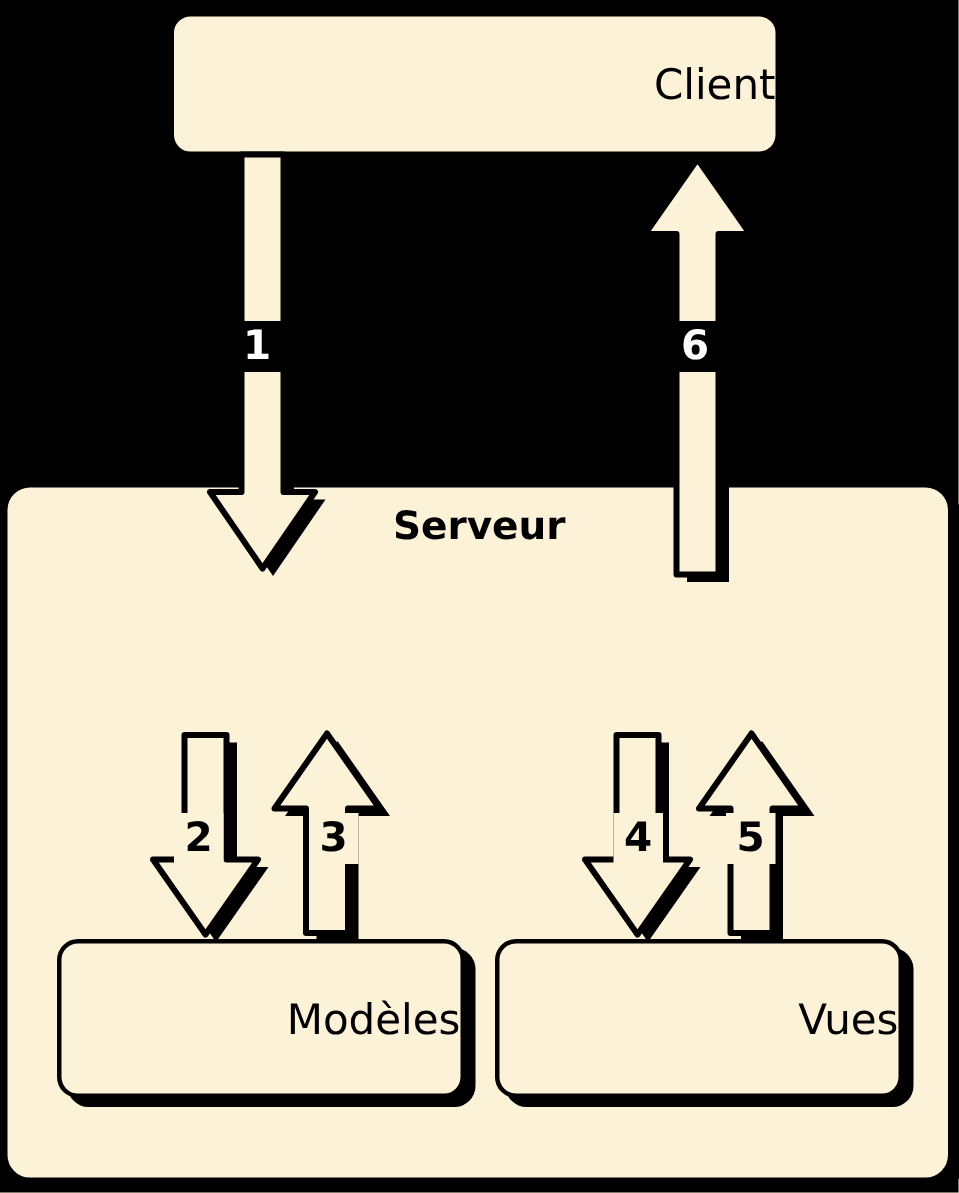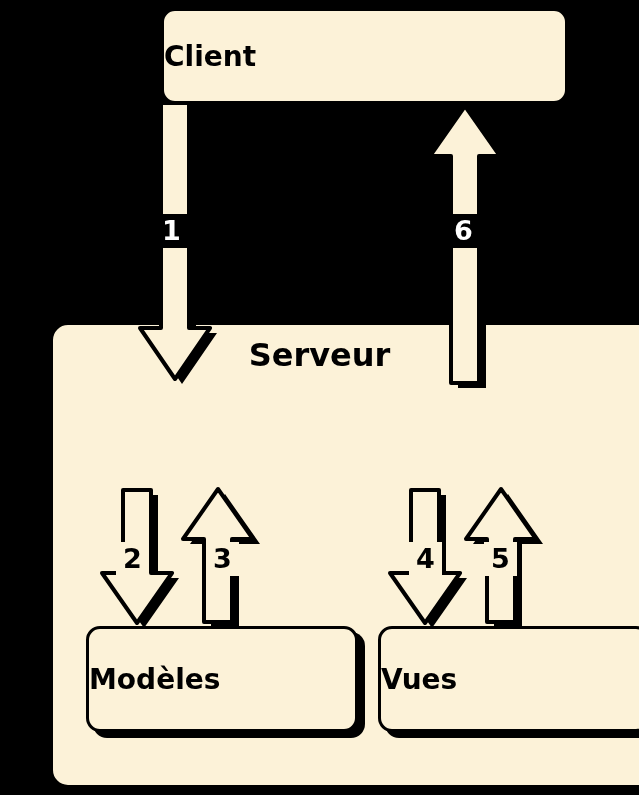--- a/index.html
+++ b/index.html
@@ -13,37 +13,36 @@
   }
   .stage { position: absolute; inset: 0; }
   .box {
     position: absolute;
     background: #FCF2D8;
     border: 3px solid #000000;
     border-radius: 14px;
     box-shadow: 7px 6px 0 #000000;
     display: flex;
     align-items: center;
-    justify-content: flex-start;
-    font-weight: bold;
+    justify-content: flex-end;
+    font-weight: normal;
     font-size: 28px;
     color: #000000;
     box-sizing: border-box;
-    margin-left: 48px;
   }
   .client    { left: 113px; top: 8px;   width: 407px; height: 96px;  }
   .serveur   { left: 2px;   top: 322px; width: 633px; height: 466px; border-radius: 18px; }
   .controleur{ left: 35px;  top: 384px; width: 570px; height: 104px; }
   .modeles   { left: 38px;  top: 626px; width: 272px; height: 106px; }
   .vues      { left: 330px; top: 626px; width: 272px; height: 106px; }
   .serveur-title {
     position: absolute;
     left: 0; top: 336px; width: 639px;
     text-align: center;
-    font-size: 32px;
+    font-size: 26px;
     font-weight: bold;
     color: #000000;
   }
   svg.arrow { position: absolute; overflow: visible; }
   svg.arrow .shadow { fill: #000000; }
   svg.arrow .body   { fill: #FCF2D8; stroke: #000000; stroke-width: 4; stroke-linejoin: round; }
   .num {
     position: absolute;
     font-size: 27px;
     font-weight: bold;

